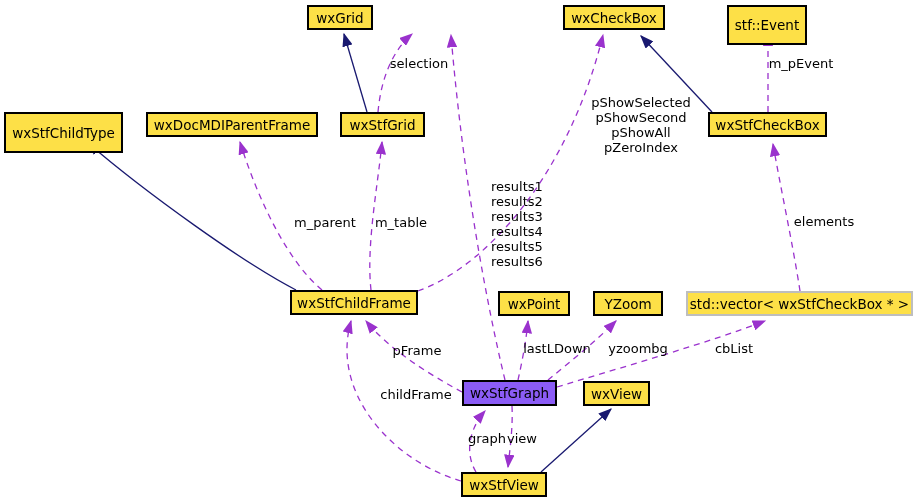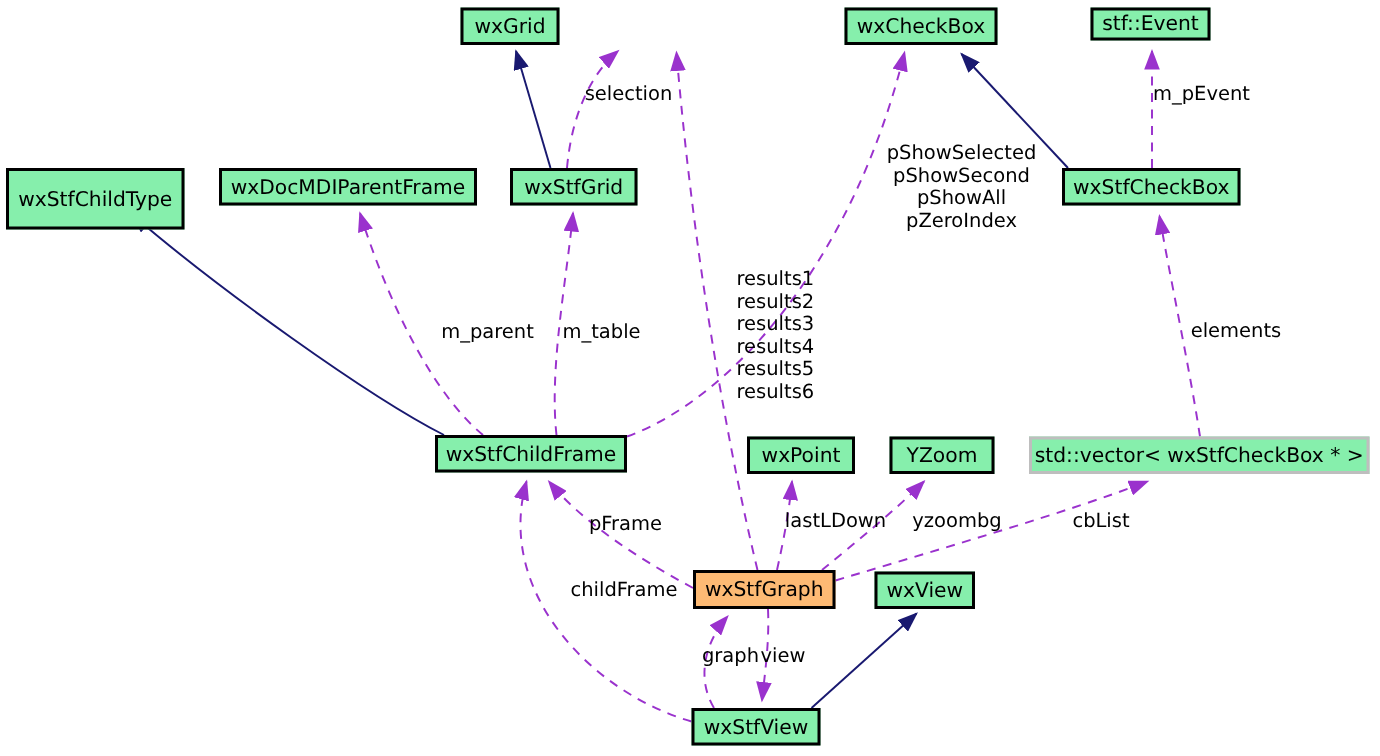--- a/index.html
+++ b/index.html
@@ -6,30 +6,30 @@
   .canvas {
     position:relative; width:920px; height:504px;
     font-family:"DejaVu Sans", sans-serif; background:#ffffff; overflow:hidden;
   }
   svg.edges { position:absolute; left:0; top:0; width:920px; height:504px; }
   .edge-solid  { fill:none; stroke:#191970; stroke-width:1.3px; }
   .edge-dashed { fill:none; stroke:#9a32cd; stroke-width:1.3px; stroke-dasharray:6 5; }
   .node {
     position:absolute; box-sizing:border-box;
     display:flex; align-items:center; justify-content:center;
-    background:#86efac; border:2px solid #000000;
+    background:#fde047; border:2px solid #000000;
     font-size:13.5px; color:#000000; white-space:nowrap; cursor:pointer;
   }
-  .node.current  { background:#fdba74; cursor:default; }
+  .node.current  { background:#8b5cf6; cursor:default; }
   .node.external { border-color:#bebebe; cursor:default; }
   
   .n0  { left:307px; top:5px;   width:66px;  height:25px; }
   .n1  { left:408px; top:5px;   width:76px;  height:25px; }
   .n2  { left:563px; top:5px;   width:102px; height:25px; }
-  .n3  { left:727px; top:5px;   width:80px;  height:22px; }
+  .n3  { left:727px; top:5px;   width:80px;  height:40px; }
   .n4  { left:4px;   top:112px; width:119px; height:41px; }
   .n5  { left:146px; top:112px; width:172px; height:25px; }
   .n6  { left:340px; top:112px; width:85px;  height:25px; }
   .n7  { left:708px; top:112px; width:119px; height:25px; }
   .n8  { left:290px; top:290px; width:128px; height:25px; }
   .n9  { left:498px; top:291px; width:72px;  height:25px; }
   .n10 { left:593px; top:291px; width:70px;  height:25px; }
   .n11 { left:686px; top:291px; width:227px; height:25px; }
   .n12 { left:462px; top:380px; width:95px;  height:26px; }
   .n13 { left:583px; top:381px; width:67px;  height:25px; }

